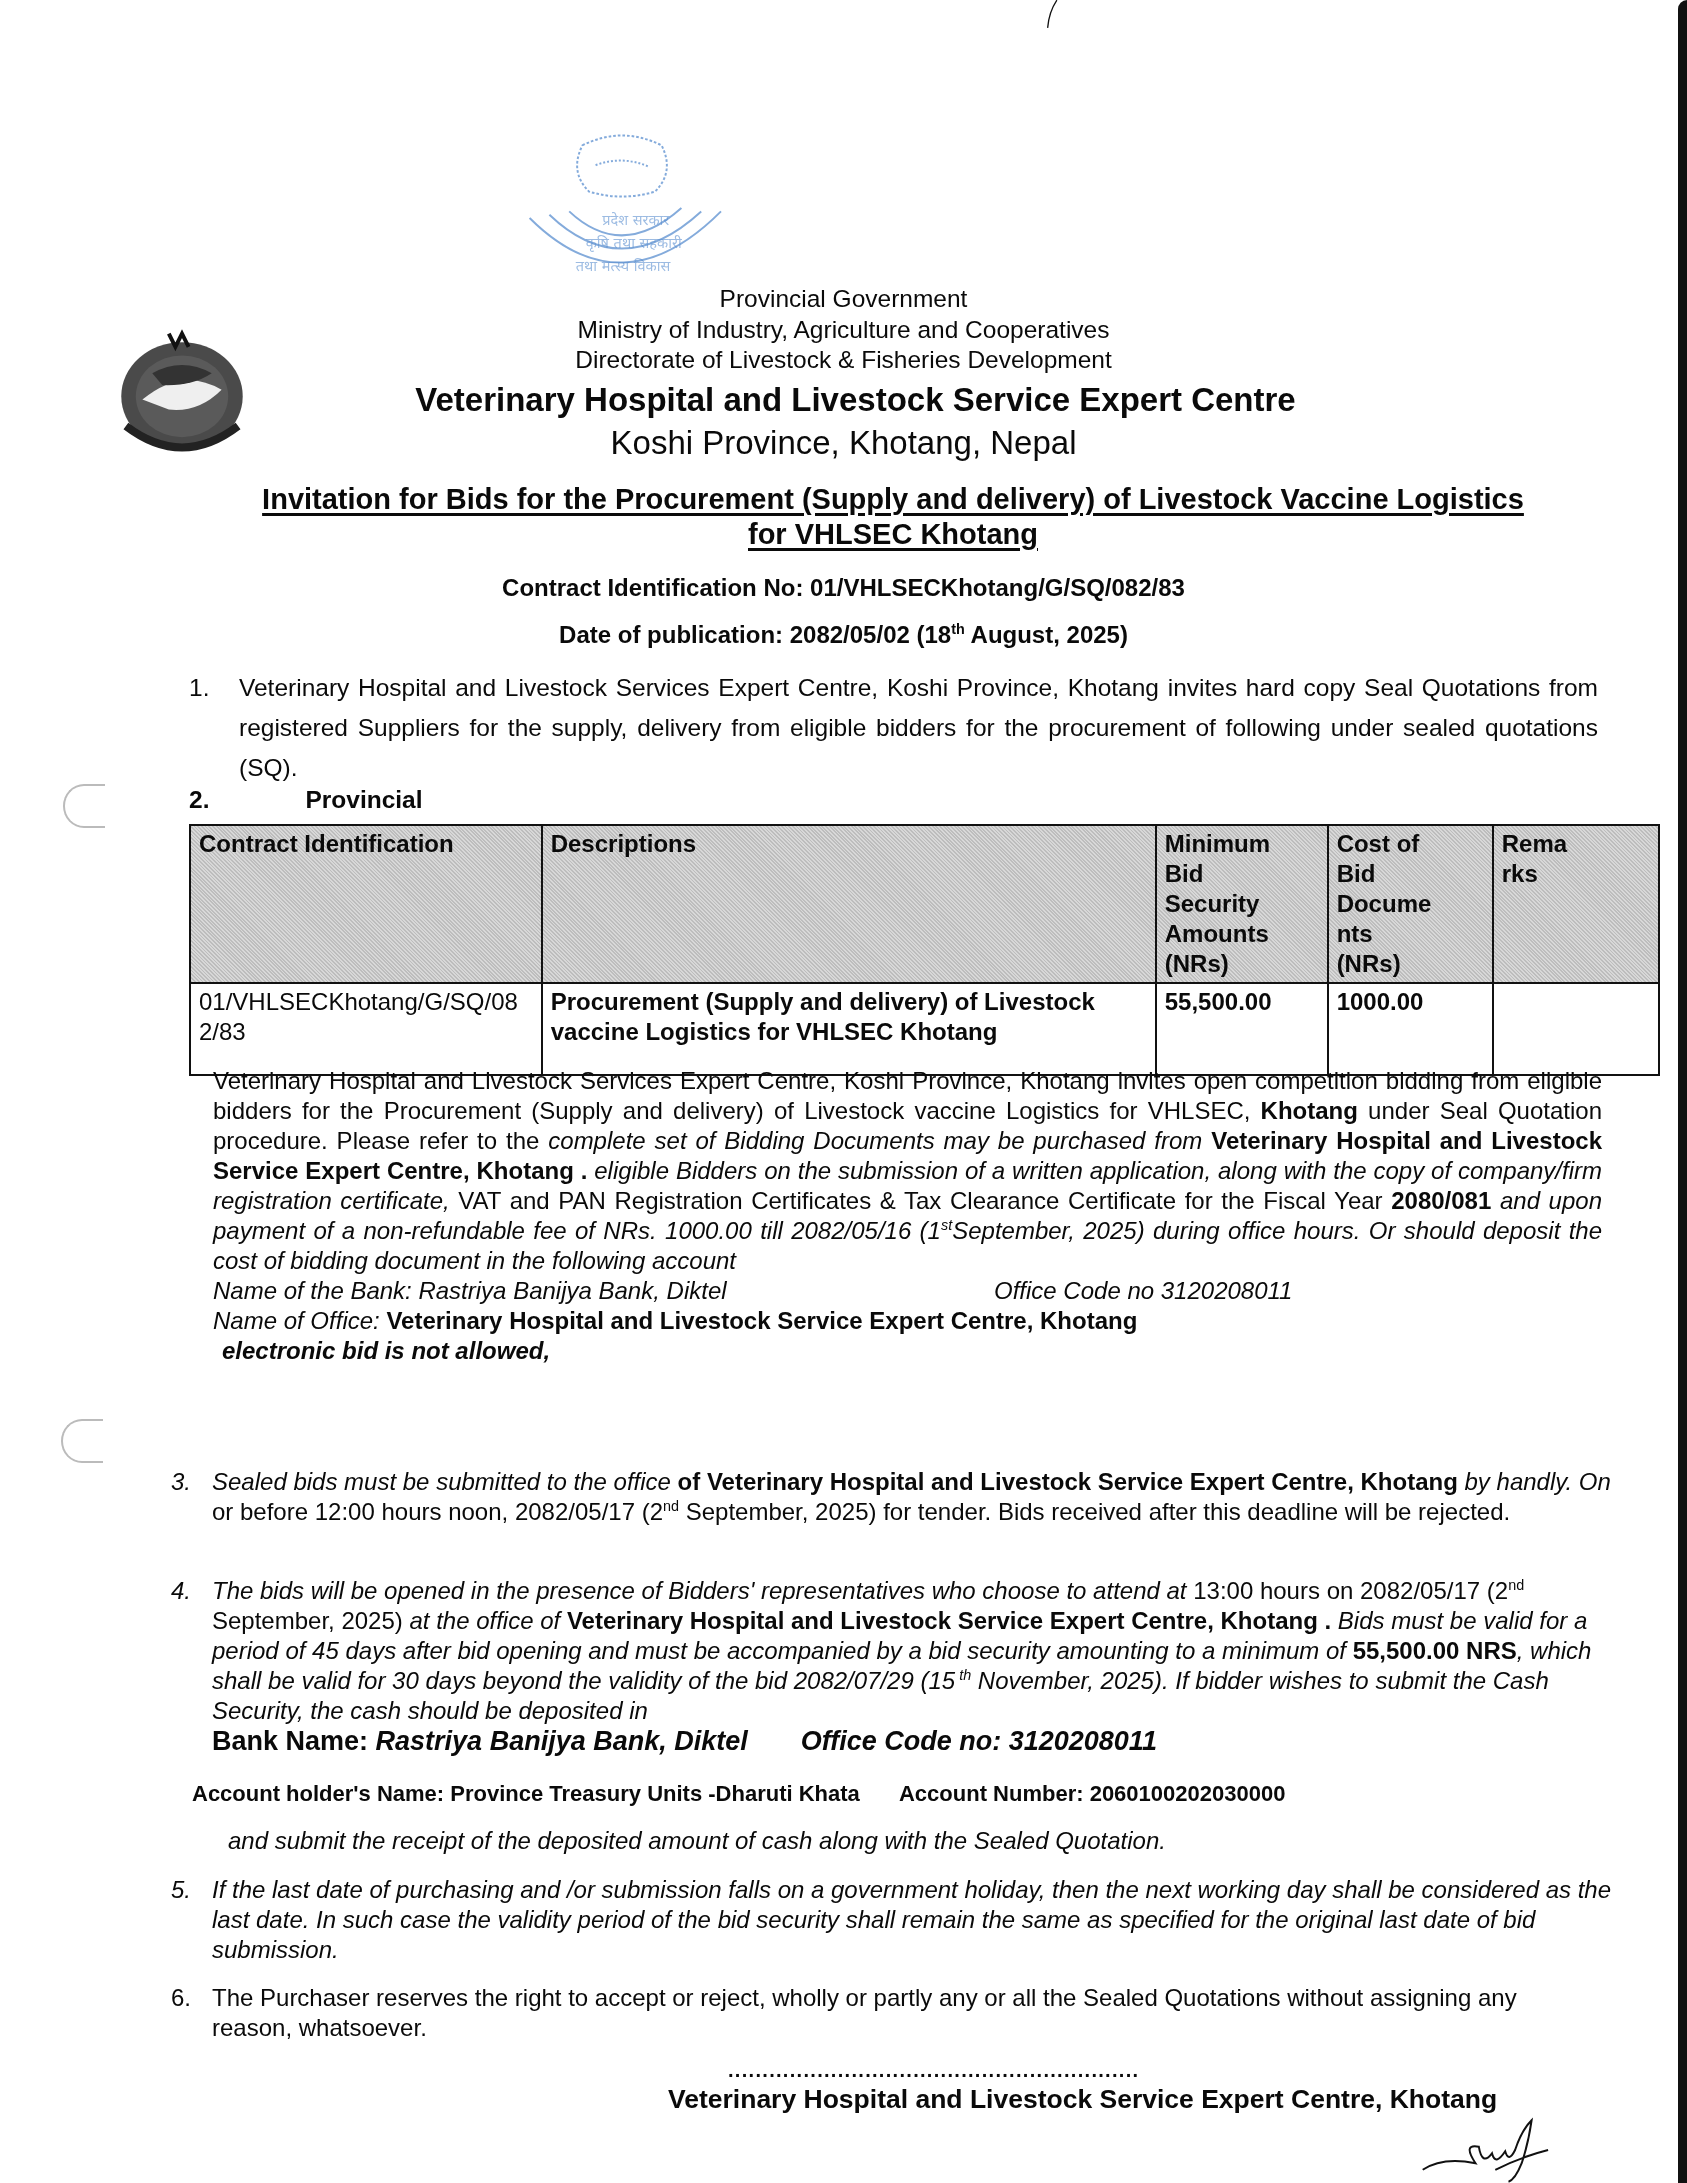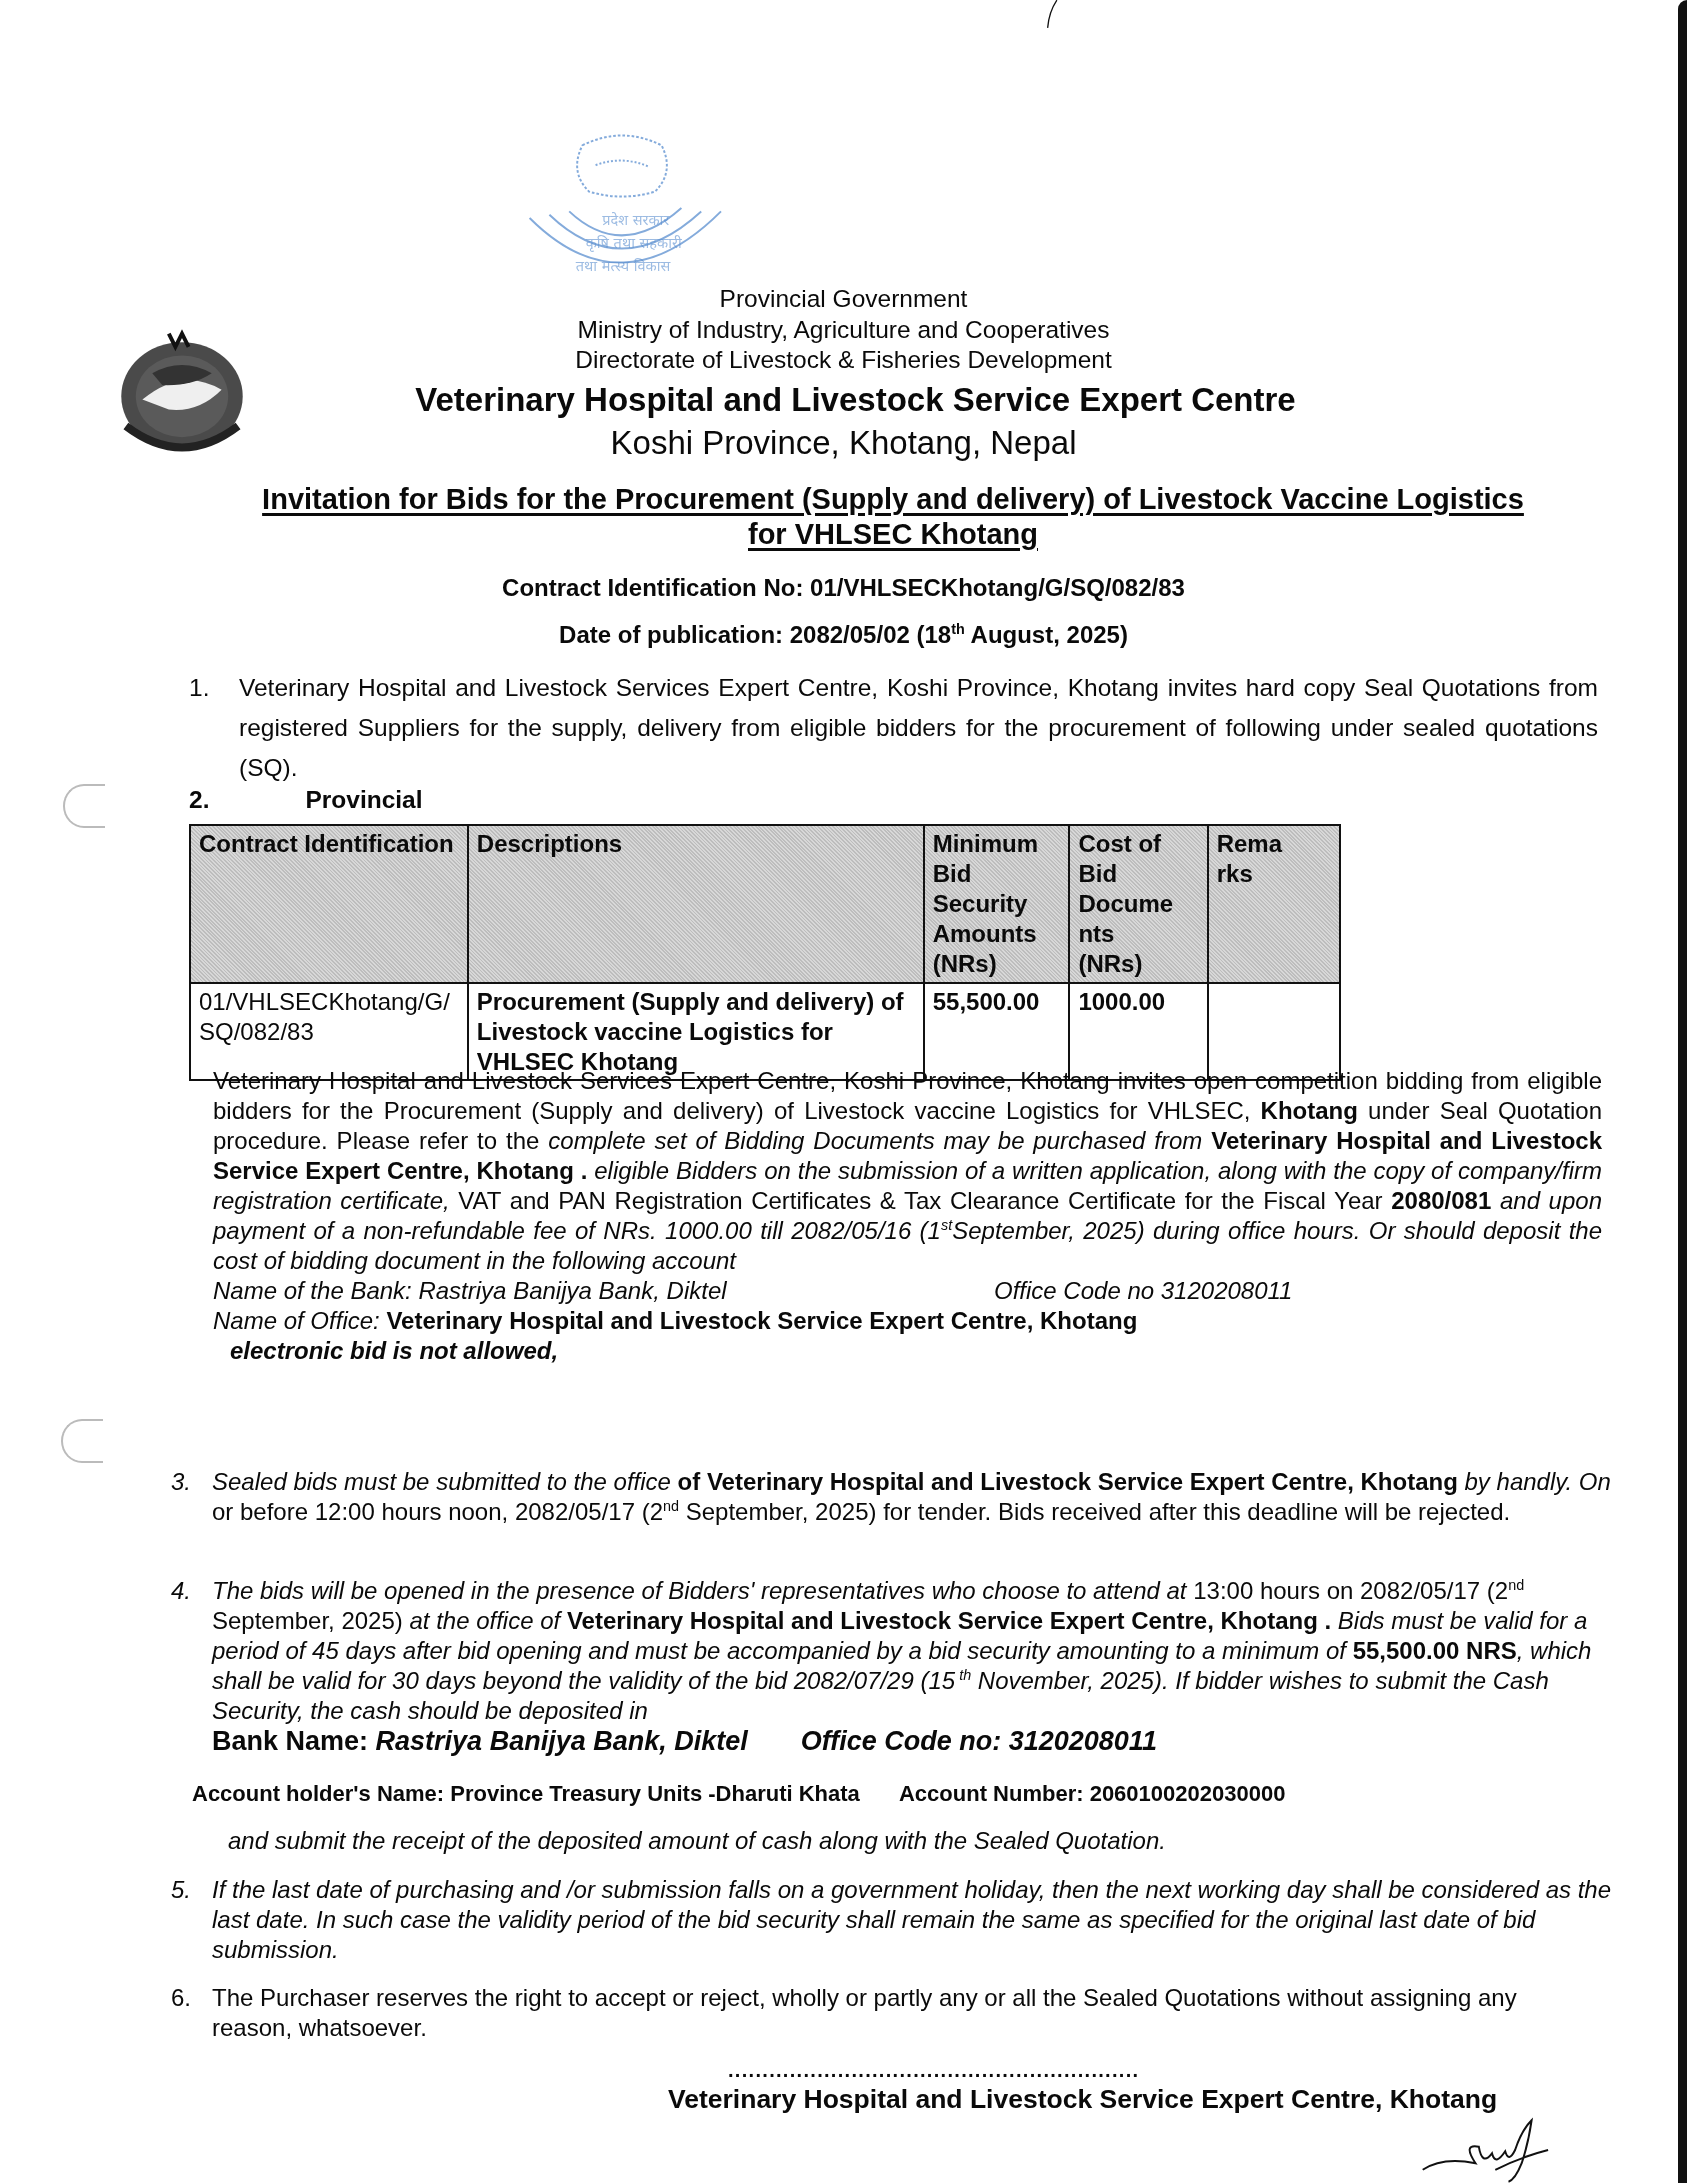--- a/index.html
+++ b/index.html
@@ -18,21 +18,21 @@
 
   .title { position: absolute; left: 185px; width: 1416px; text-align: center; font-size: 29px; font-weight: bold; line-height: 34px; text-decoration: underline; text-decoration-thickness: 3.3px; text-underline-offset: 4px; }
   .subhdr { position: absolute; left: 0; width: 1687px; text-align: center; font-size: 24px; font-weight: bold; }
   sup { font-size: 60%; line-height: 0; vertical-align: super; }
   .item1 { position: absolute; left: 189px; top: 668px; width: 1409px; font-size: 24.5px; line-height: 40px; font-family: "Liberation Sans", sans-serif; }
   .item1 .num { position: absolute; left: 0; top: 0; }
   .item1 .txt { margin-left: 50px; text-align: justify; }
   .item2 { position: absolute; left: 189px; top: 786px; font-size: 24.5px; font-weight: bold; }
   .item2 .lbl { margin-left: 96px; }
 
-  table.proc { position: absolute; left: 189px; top: 824px; width: 1152px; border-collapse: collapse; font-size: 24px; }
+  table.proc { position: absolute; left: 189px; top: 824px; width: 1471px; border-collapse: collapse; font-size: 24px; }
   table.proc th, table.proc td { border: 2px solid #111; vertical-align: top; text-align: left; padding: 2.6px 8px; line-height: 30px; }
   table.proc th { background: repeating-linear-gradient(45deg, #bdbdbd 0 1.3px, #d8d8d8 1.3px 2.6px); font-weight: bold; height: 151px; }
   table.proc td { height: 85px; }
   .b { font-weight: bold; }
 
   .para { position: absolute; left: 213px; width: 1389px; font-size: 24px; line-height: 30px; }
   .para p { margin: 0; text-align: justify; }
   .i { font-style: italic; }
   .bi { font-weight: bold; font-style: italic; }
 
@@ -137,21 +137,21 @@
   </tbody>
 </table>
 
 <div class="para" style="top:1066px;">
   <p><span>Veterinary Hospital and Livestock Services Expert Centre, Koshi Province, Khotang invites open competition bidding from eligible bidders for the Procurement (Supply and delivery) of Livestock vaccine Logistics for VHLSEC, </span><b>Khotang</b><span> under Seal Quotation procedure. Please refer to the </span><span class="i">complete set of Bidding Documents may be purchased from</span><b> Veterinary Hospital and Livestock Service Expert Centre, Khotang . </b><span class="i"> eligible Bidders on the submission of a written application, along with the copy of company/firm registration certificate,</span><span> VAT and PAN Registration Certificates &amp; Tax Clearance Certificate for the Fiscal Year </span><b>2080/081</b><span class="i"> and upon payment of a non-refundable fee of NRs. 1000.00 till 2082/05/16 (1</span><sup class="i">st</sup><span class="i">September, 2025) during office hours. Or should deposit the cost of bidding document in the following account</span></p>
   <div class="i" style="position:relative;">
     <span>Name of the Bank: Rastriya Banijya Bank, Diktel</span>
     <span style="position:absolute;left:781px;font-style:italic;">Office Code no 3120208011</span>
   </div>
   <div><span class="i">Name of Office: </span><b>Veterinary Hospital and Livestock Service Expert Centre, Khotang</b></div>
-  <div class="bi" style="margin-left:17px;">electronic bid is not allowed,</div>
+  <div class="bi" style="margin-left:9px;">electronic bid is not allowed,</div>
 </div>
 
 <div class="item" style="top:1467px;">
   <span class="num i">3.</span>
   <div class="txt"><span class="i">Sealed bids must be submitted to the office </span><b>of Veterinary Hospital and Livestock Service Expert Centre, Khotang</b><span class="i"> by handly. On</span><span> or before 12:00 hours noon, 2082/05/17 (2</span><sup>nd</sup><span> September, 2025) for tender. Bids received after this deadline will be rejected.</span></div>
 </div>
 
 <div class="item" style="top:1576px;">
   <span class="num i">4.</span>
   <div class="txt"><span class="i">The bids will be opened in the presence of Bidders' representatives who choose to attend at</span><span> 13:00 hours on 2082/05/17 (2</span><sup>nd</sup><span> September, 2025)</span><span class="i"> at the office of </span><b>Veterinary Hospital and Livestock Service Expert Centre, Khotang . </b><span class="i"> Bids must be valid for a period of 45 days after bid opening and must be accompanied by a bid security amounting to a minimum of  </span><b> 55,500.00 NRS</b><span class="i">, which shall be valid for 30 days beyond the validity  of the bid 2082/07/29 (15</span><sup class="i"> th</sup><span class="i"> November, 2025). If bidder wishes to submit the Cash Security, the cash should be deposited in</span></div>

